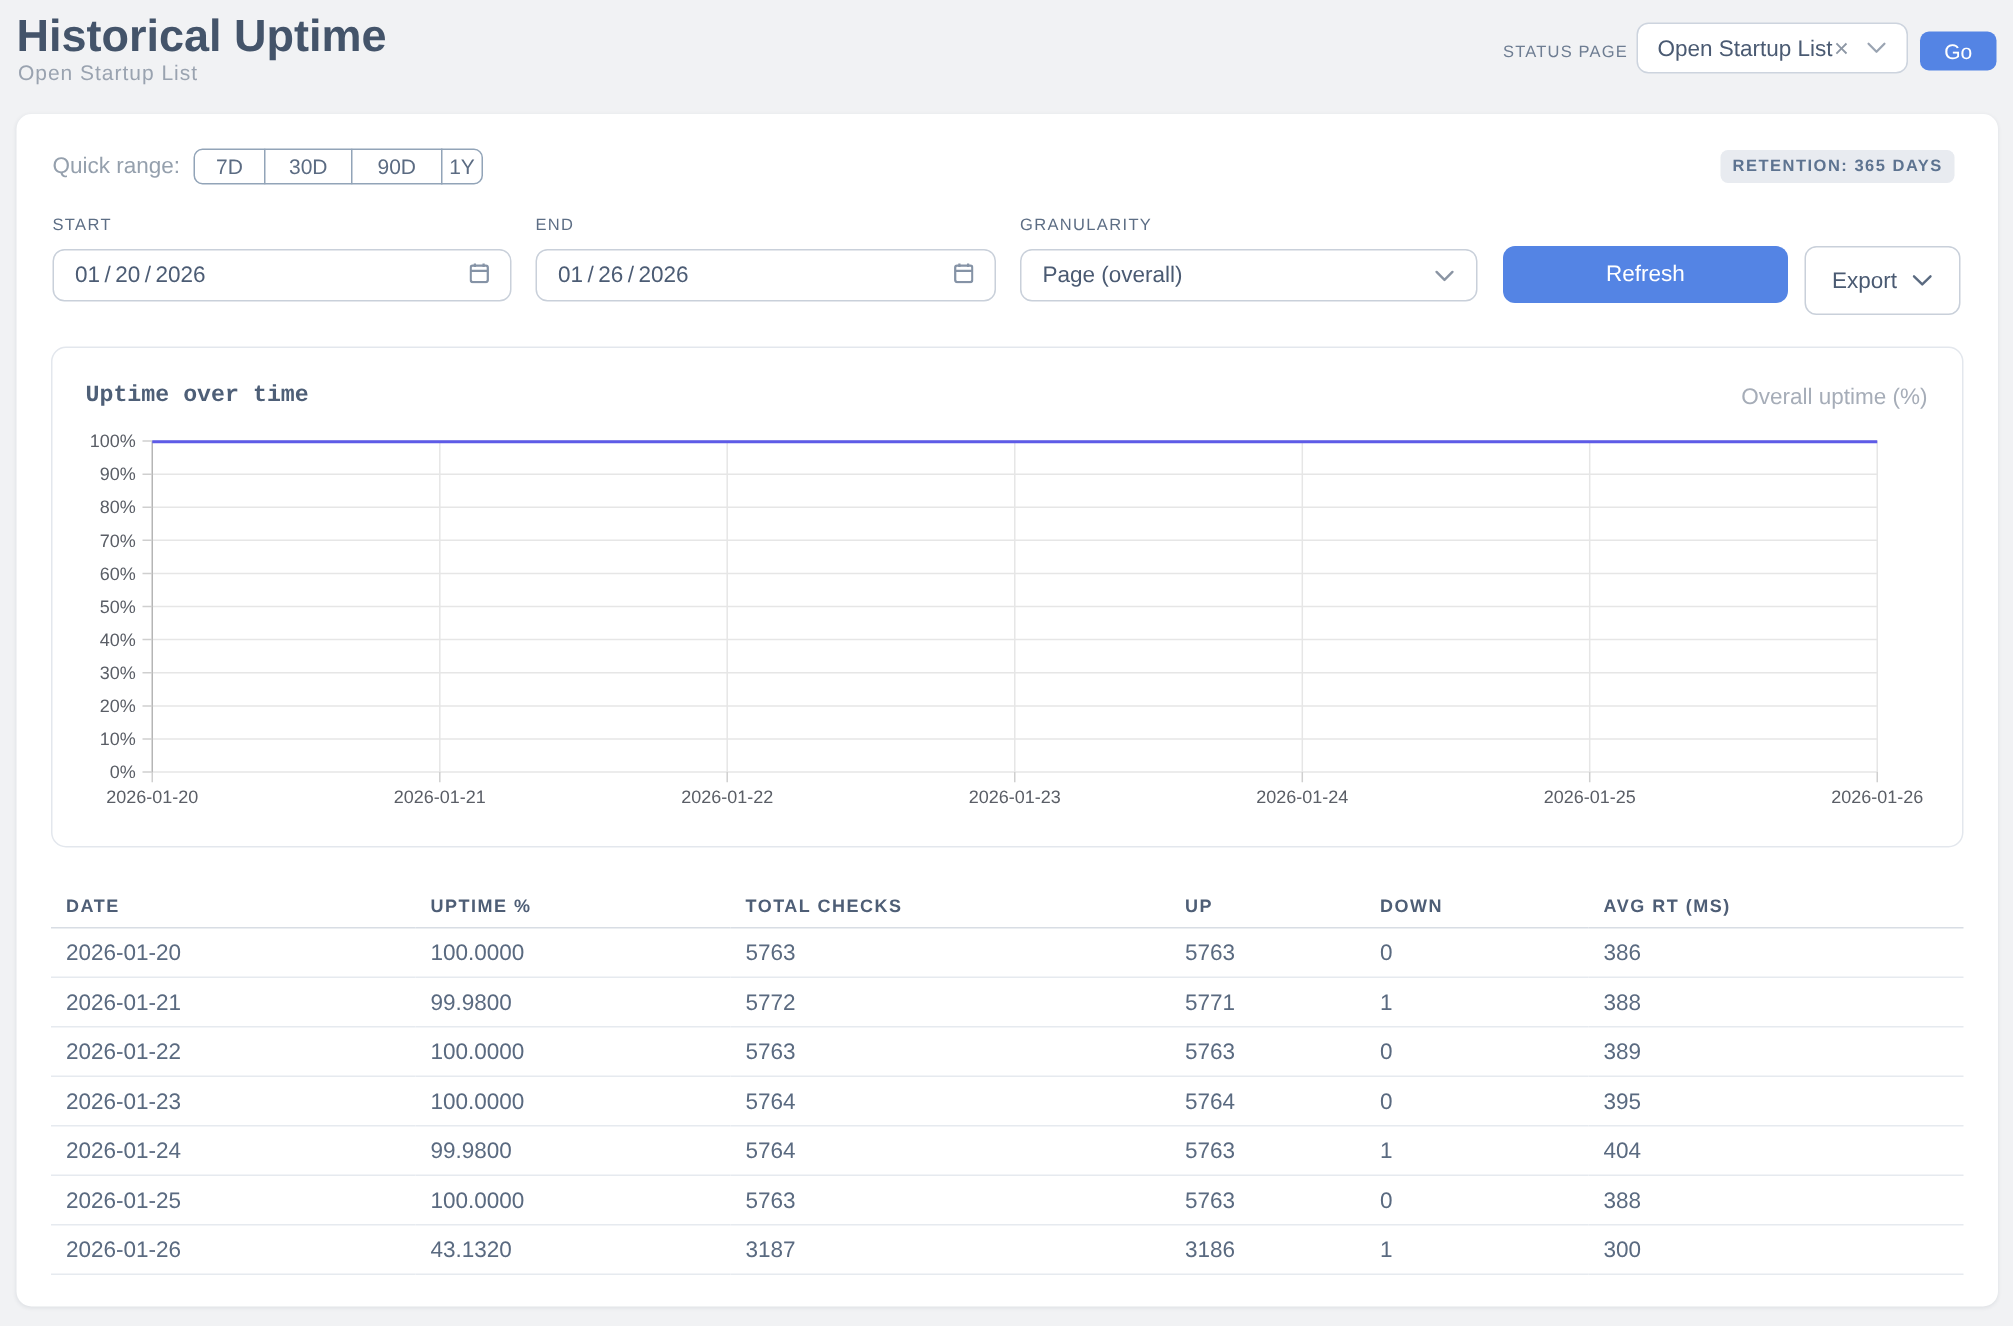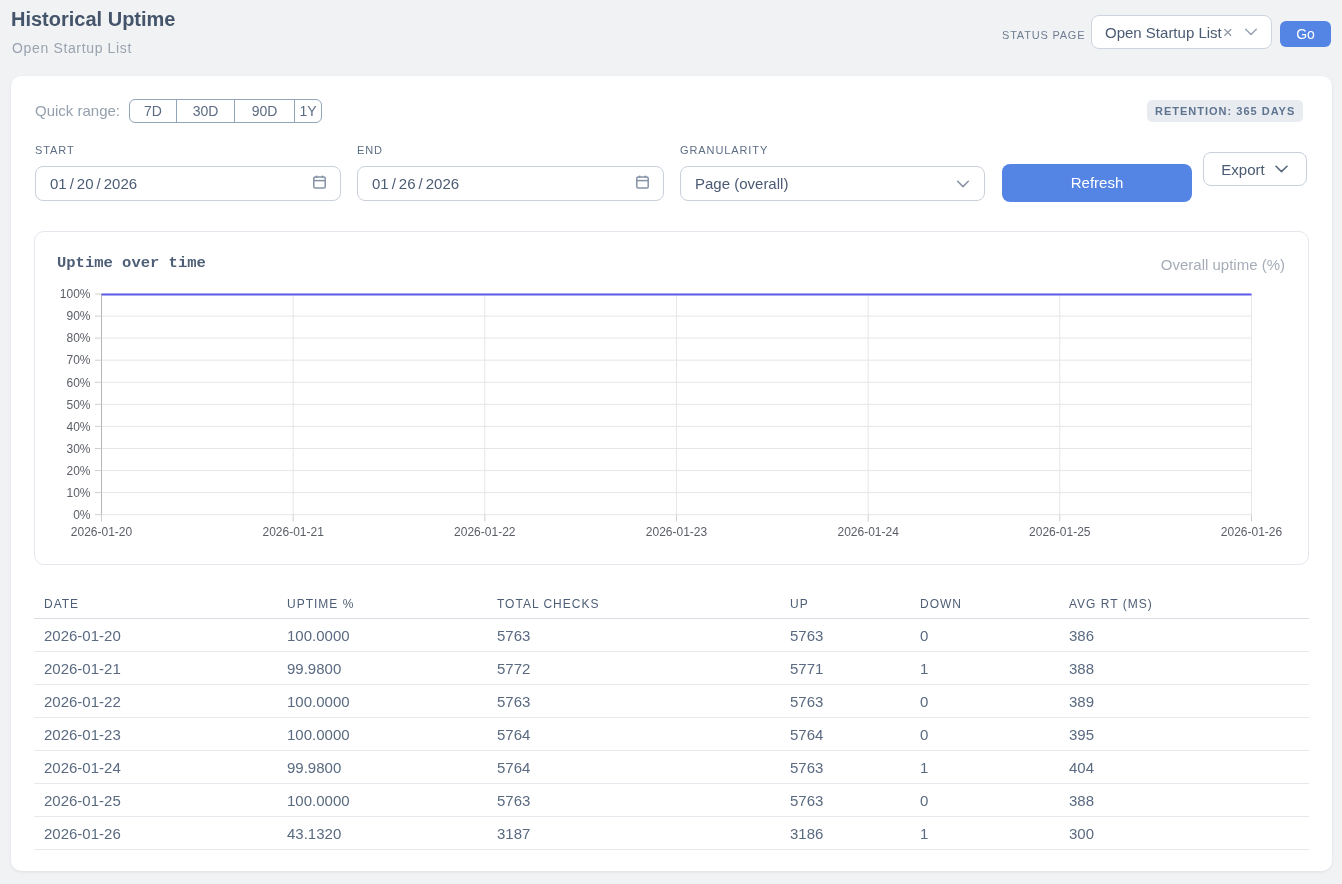--- a/index.html
+++ b/index.html
@@ -1,19 +1,19 @@
 <!DOCTYPE html>
 <html><head>
 <meta charset="utf-8">
 <style>
 * { margin:0; padding:0; box-sizing:border-box; }
 html,body { width:1342px; height:884px; }
 body { background:#f1f2f4; font-family:"Liberation Sans",sans-serif; position:relative; overflow:hidden; }
 .abs { position:absolute; }
-.title { left:11px; top:8px; font-size:20px; font-weight:bold; color:#44546a; letter-spacing:0; }
+.title { left:11px; top:8px; font-size:30px; font-weight:bold; color:#44546a; letter-spacing:0; }
 .subtitle { left:12px; top:40px; font-size:14px; letter-spacing:0.65px; color:#9aa3b0; }
 .sp-label { left:1002px; top:29px; font-size:11px; color:#6e7d92; letter-spacing:0.8px; }
 .selectbox { left:1091px; top:15px; width:181px; height:34px; background:#fff; border:1px solid #cdd4de; border-radius:8px; display:flex; align-items:center; padding:0 13px; }
 .selectbox .txt { font-size:15px; color:#4a5a72; }
 .selectbox .x { font-size:17px; color:#8d97a5; margin-left:1px; margin-top:2px; }
 .selectbox svg { margin-left:auto; }
 .gobtn { left:1280px; top:21px; width:51px; height:26px; background:#5484e4; border-radius:6px; color:#fff; font-size:14px; text-align:center; line-height:26px; }
 .card { left:11px; top:76px; width:1321px; height:795px; background:#fff; border-radius:10px; box-shadow:0 1px 3px rgba(25,39,61,0.09); }
 .qlabel { left:24px; top:26px; font-size:15px; color:#95a0ad; }
 .qgroup { left:118px; top:23px; display:flex; }
@@ -21,27 +21,27 @@
 .qbtn:first-child { border-radius:6px 0 0 6px; margin-left:0; }
 .qbtn:last-child { border-radius:0 6px 6px 0; }
 .badge { left:1136px; top:24px; height:22px; background:#e8ebf0; border-radius:5px; font-size:11px; font-weight:bold; color:#5d7390; letter-spacing:1px; line-height:22px; padding:0 8px; }
 .flabel { top:68px; font-size:11px; color:#5d6e85; letter-spacing:0.9px; }
 .input { top:90px; height:35px; background:#fff; border:1px solid #c9d0da; border-radius:8px; display:flex; align-items:center; padding:0 14px; font-size:15px; color:#4c5c74; }
 .input .cal { margin-left:auto; }
 .input .sl { color:#4c5c74; margin:0 3px; }
 .selgran { top:90px; height:35px; background:#fff; border:1px solid #c9d0da; border-radius:8px; display:flex; align-items:center; padding:0 14px; font-size:15px; color:#4a5a72; }
 .selgran svg { margin-left:auto; }
 .refresh { left:991px; top:88px; width:190px; height:38px; background:#5484e4; border-radius:8px; color:#fff; font-size:15px; text-align:center; line-height:38px; }
-.export { left:1192px; top:76px; width:104px; height:34px; background:#fff; border:1px solid #c9d0da; border-radius:8px; display:flex; align-items:center; justify-content:center; font-size:15px; color:#4a5a72; }
+.export { left:1192px; top:88px; width:104px; height:46px; background:#fff; border:1px solid #c9d0da; border-radius:8px; display:flex; align-items:center; justify-content:center; font-size:15px; color:#4a5a72; }
 .export svg { margin-left:9px; }
 .chartcard { left:23px; top:155px; width:1275px; height:334px; background:#fff; border:1px solid #e3e7ed; border-radius:10px; }
 .ctitle { left:22px; top:22px; font-size:15.5px; font-weight:bold; color:#4e5f77;font-family:Liberation Mono, monospace; }
 .clegend { right:23px; top:24px; font-size:15px; color:#a6adb8; }
 table.tbl { position:absolute; left:23px; top:520px; width:1275px; border-collapse:collapse; table-layout:fixed; }
-table.tbl th { text-align:left; font-size:12px; font-weight:normal; color:#4e5e76; letter-spacing:1px; padding:0 10px 5px 10px; border-bottom:1px solid #d8dde4; line-height:17px; }
+table.tbl th { text-align:left; font-size:12px; font-weight:bold; color:#4e5e76; letter-spacing:1px; padding:0 10px 5px 10px; border-bottom:1px solid #d8dde4; line-height:17px; }
 table.tbl td { font-size:15px; color:#5a6a80; padding:0 10px; height:33px; border-bottom:1px solid #e6eaef; }
 </style>
 </head>
 <body>
 <div class="abs title">Historical Uptime</div>
 <div class="abs subtitle">Open Startup List</div>
 <div class="abs sp-label">STATUS PAGE</div>
 <div class="abs selectbox">
     <span class="txt">Open Startup List</span>
     <span class="x">×</span>

